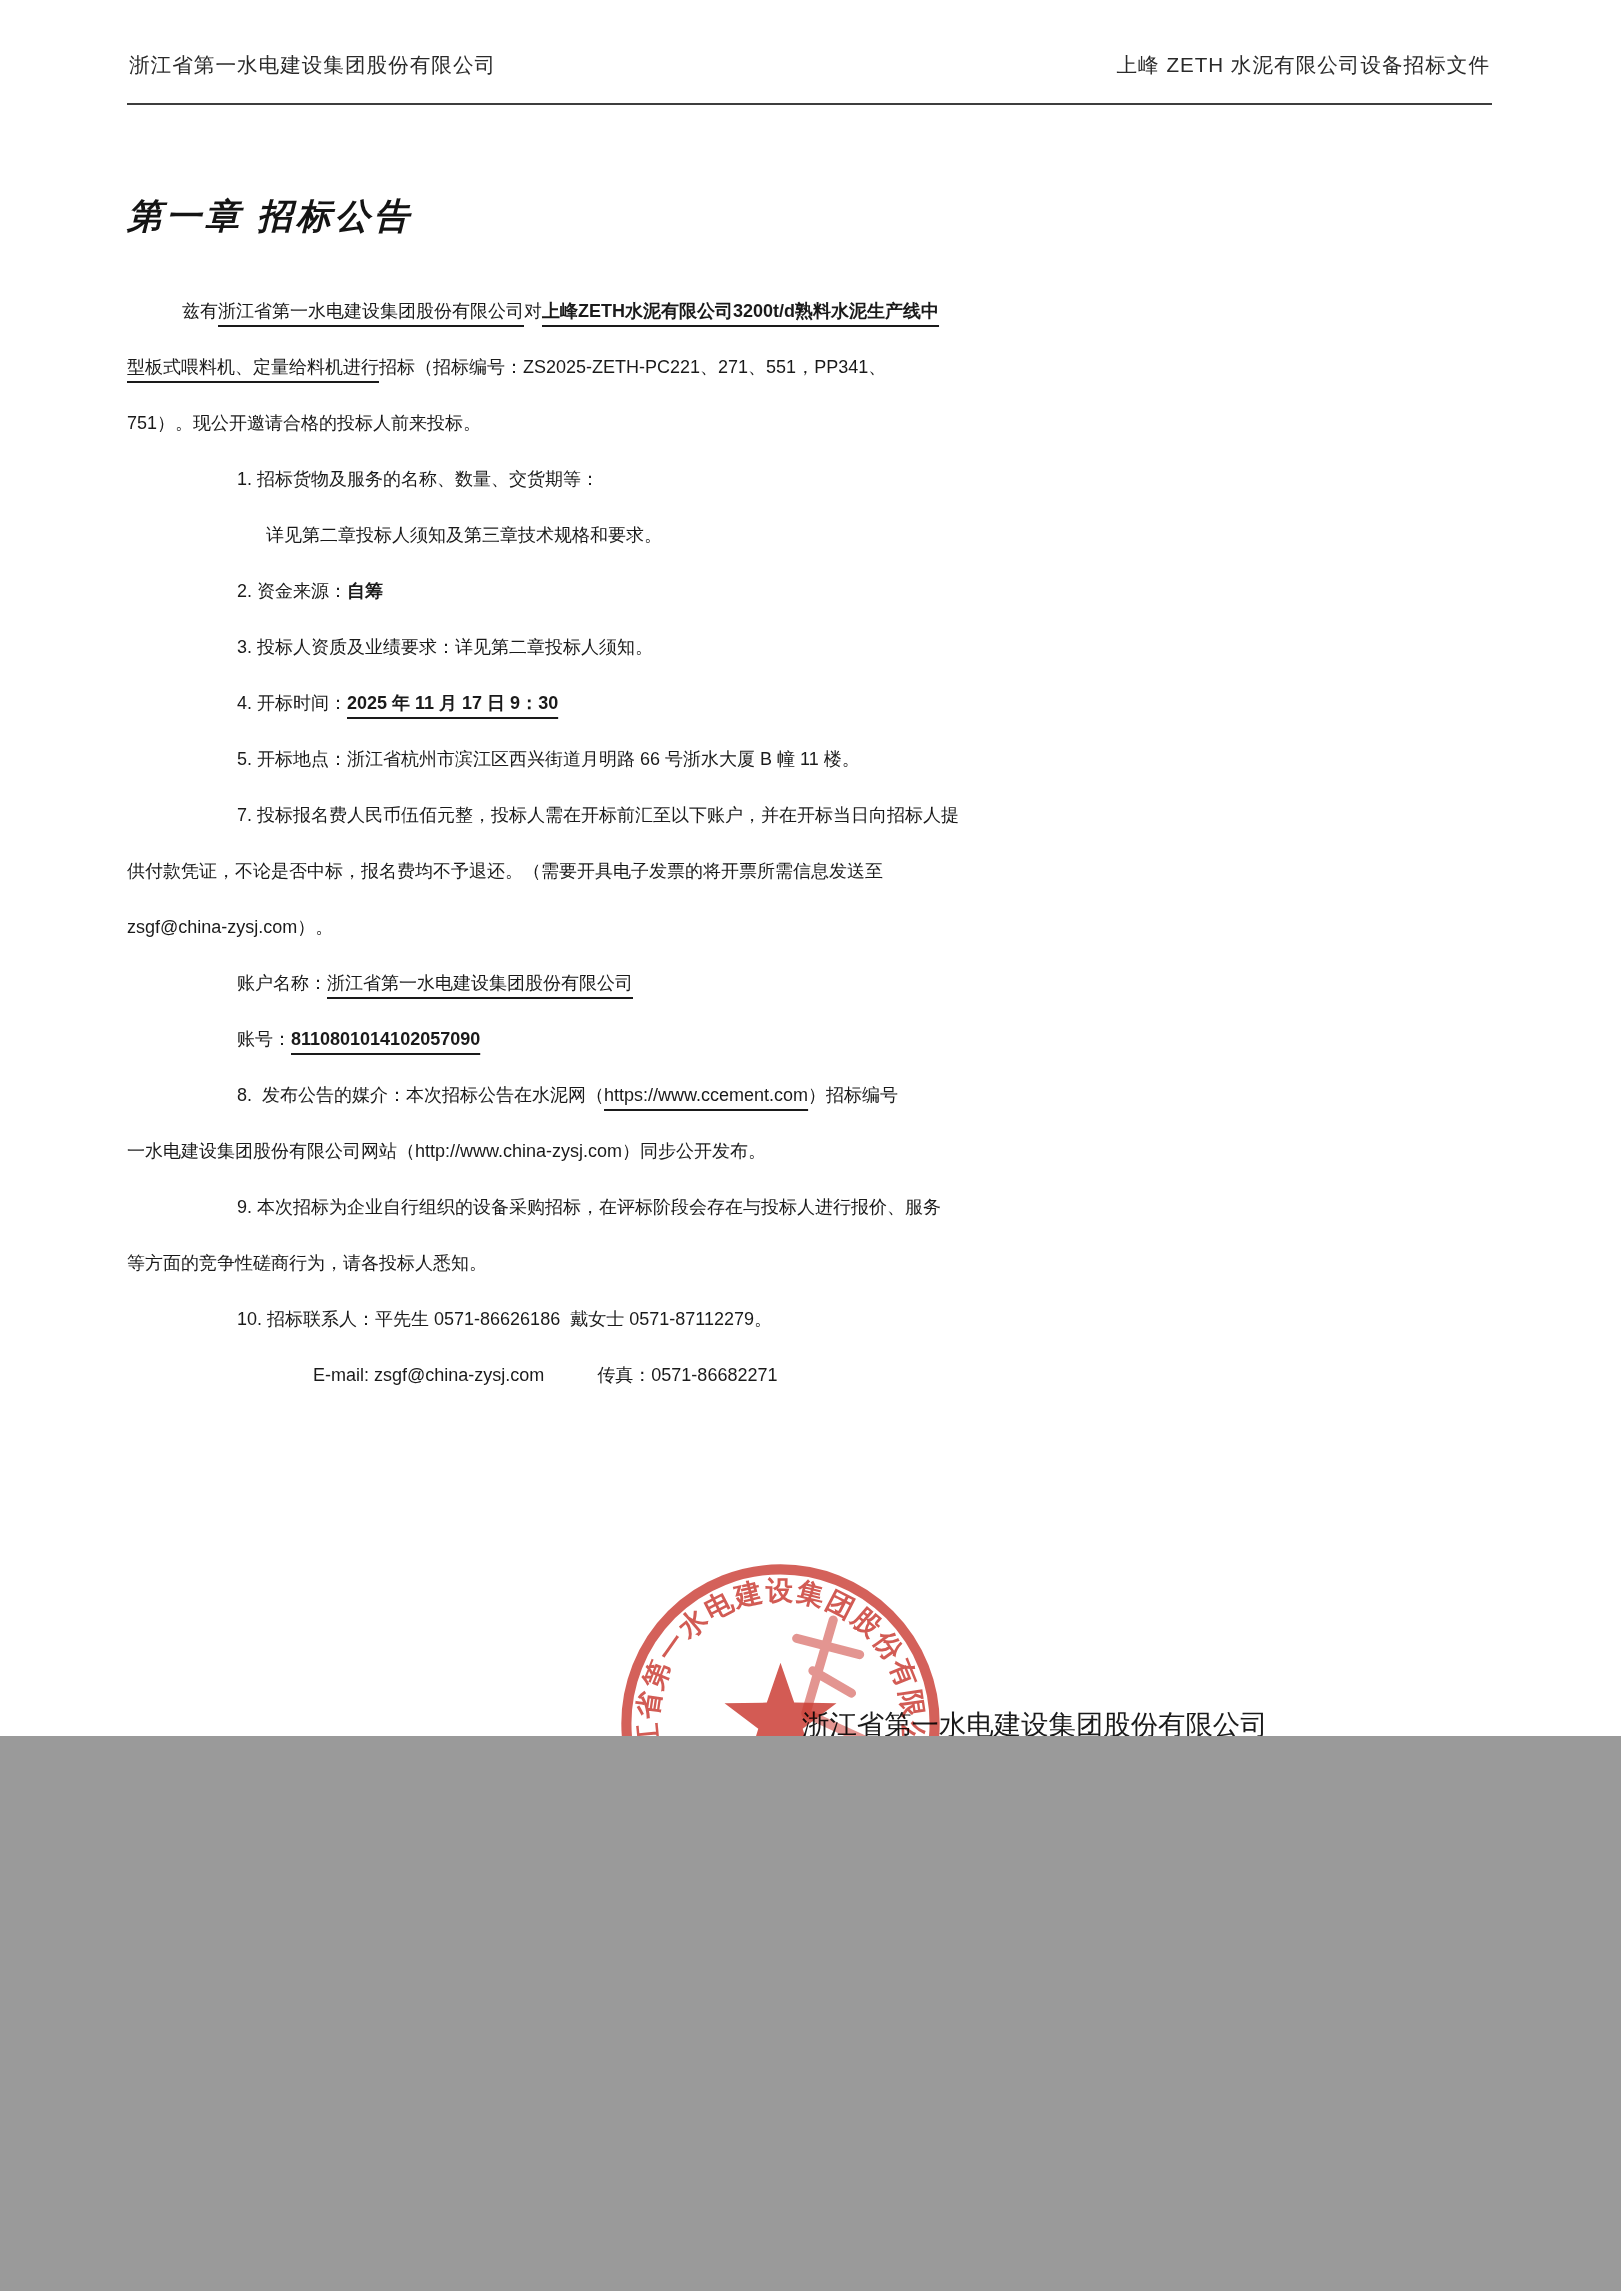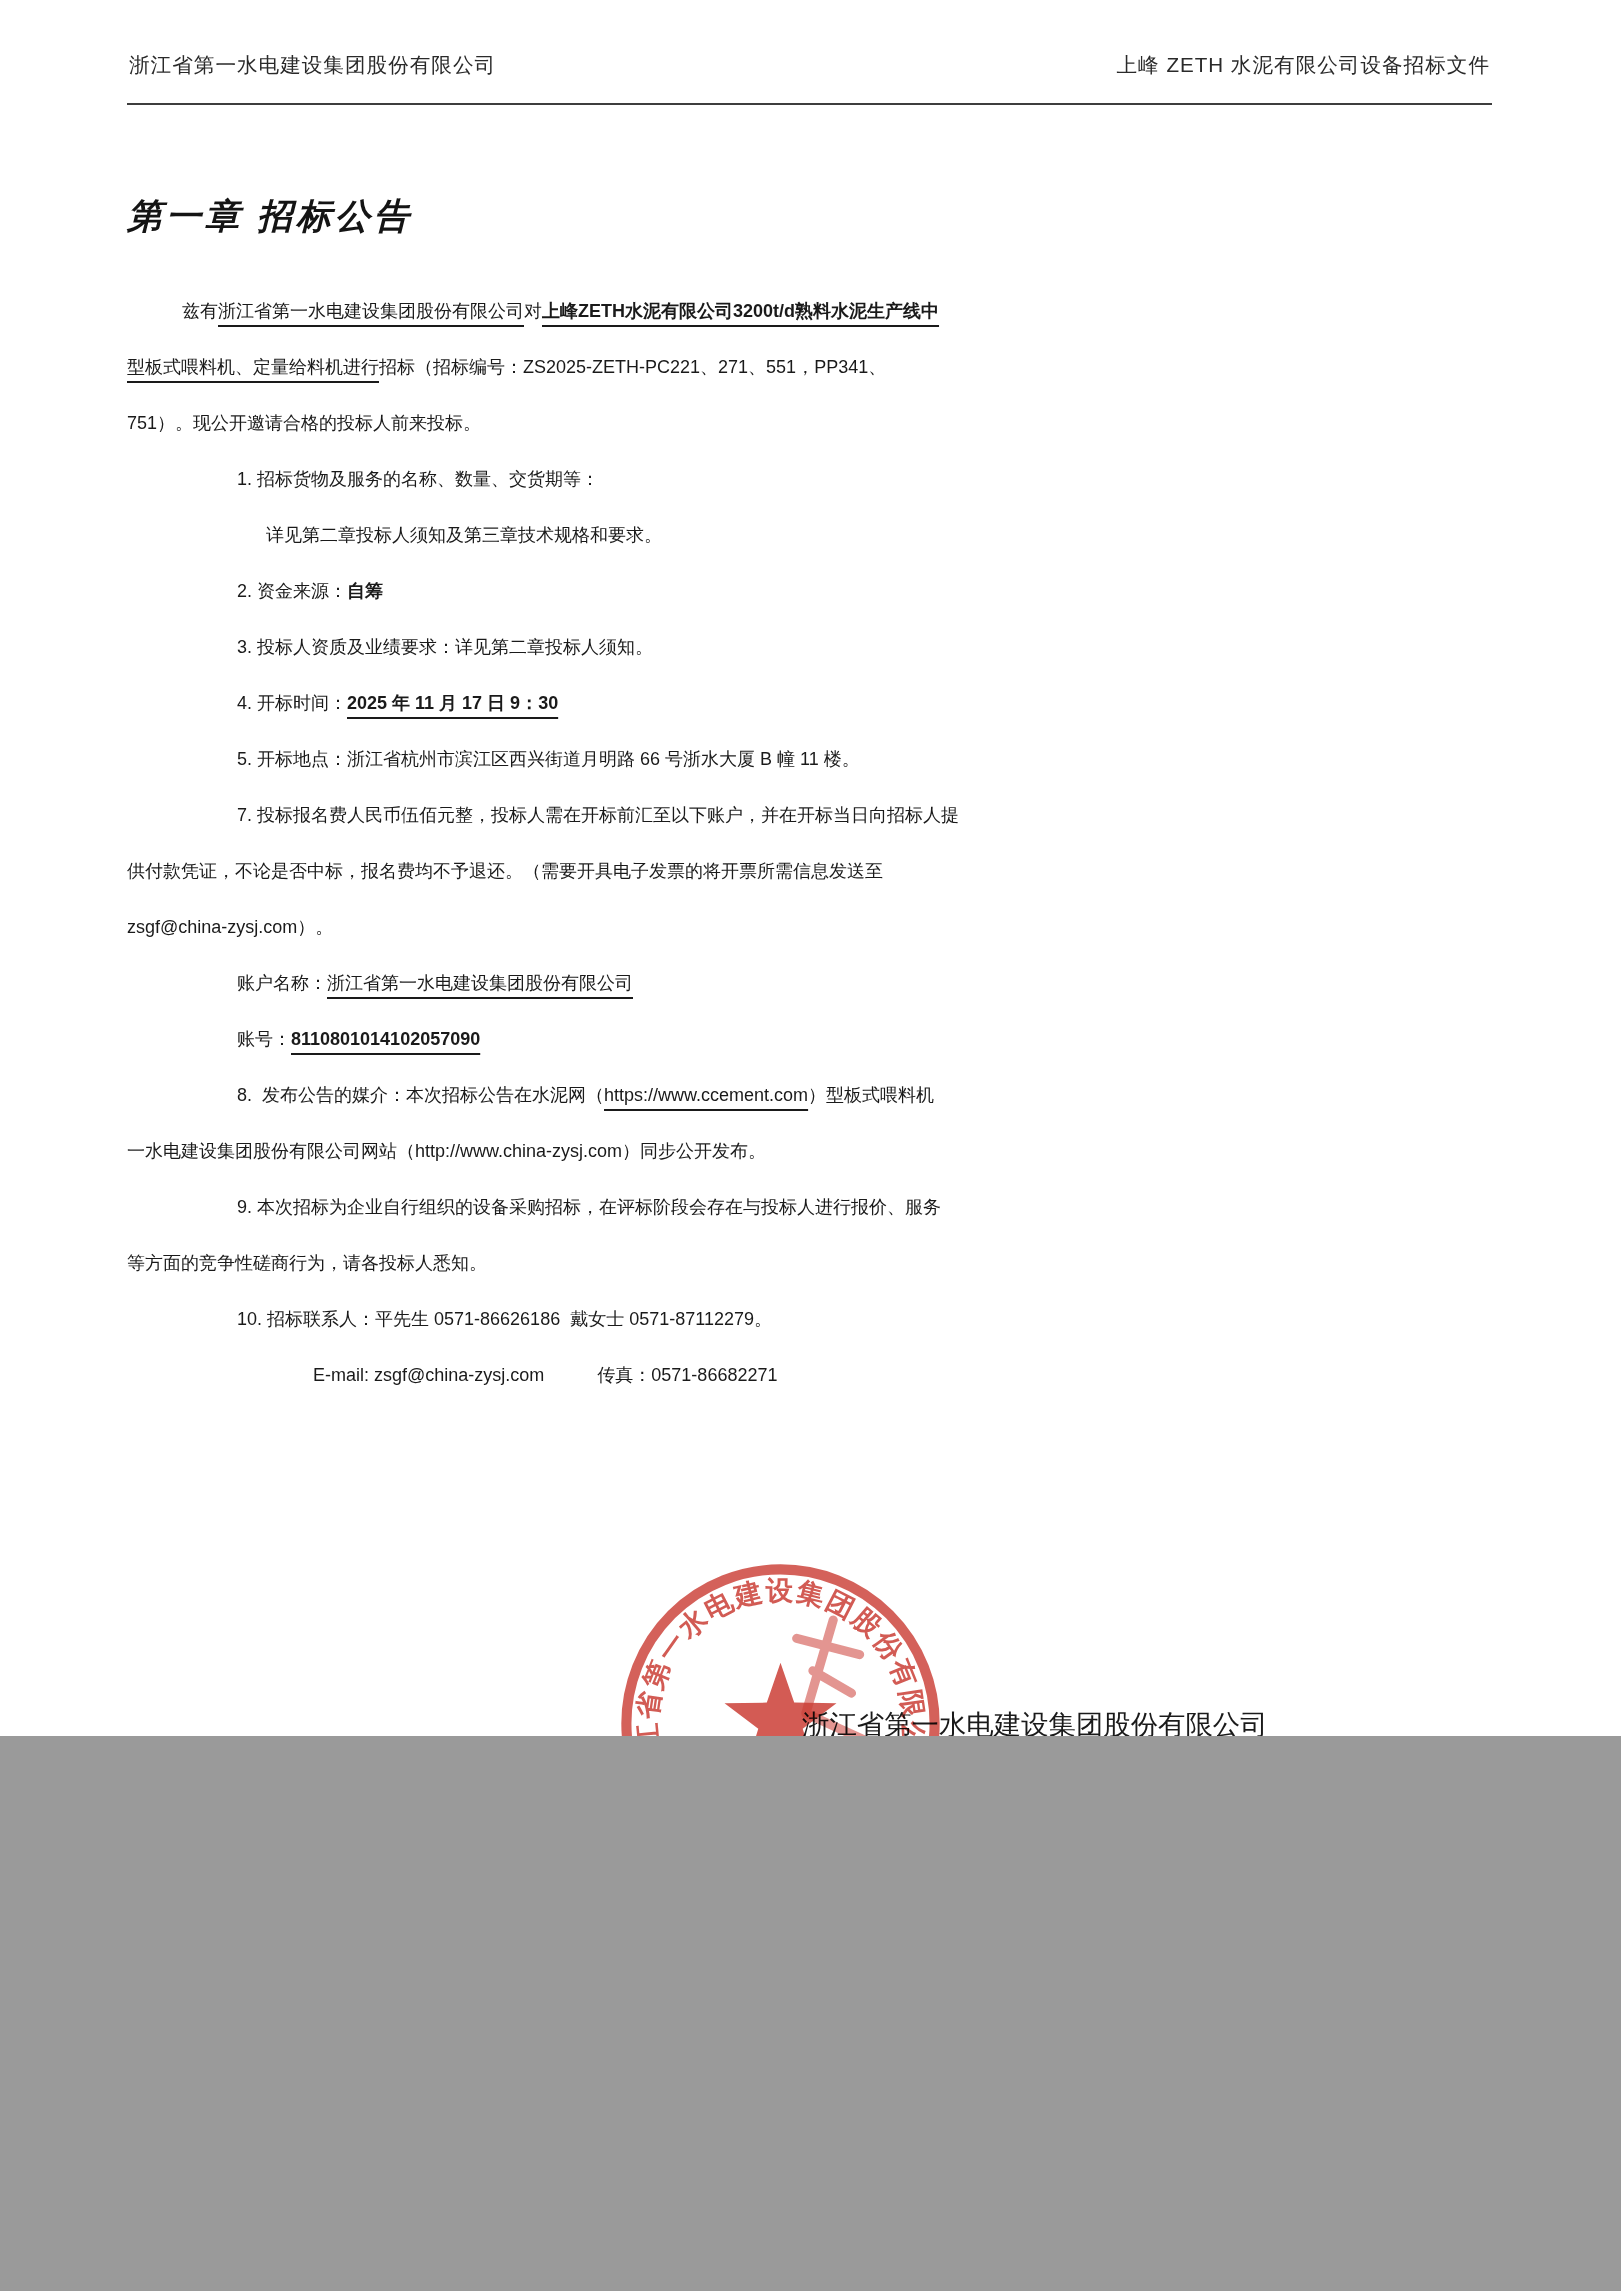--- a/index.html
+++ b/index.html
@@ -88,21 +88,21 @@
         <div class="para p-body"><span>兹有</span><span class="u">浙江省第一水电建设集团股份有限公司</span><span>对</span><span class="u b">上峰ZETH水泥有限公司3200t/d熟料水泥生产线中</span><br><span class="u">型板式喂料机、定量给料机进行</span><span>招标（招标编号：ZS2025-ZETH-PC221、271、551，PP341、</span><br><span>751）。现公开邀请合格的投标人前来投标。</span></div>
         <div class="para p-item"><span>1. 招标货物及服务的名称、数量、交货期等：</span></div>
         <div class="para p-sub"><span>详见第二章投标人须知及第三章技术规格和要求。</span></div>
         <div class="para p-item"><span>2. 资金来源：</span><span class="b">自筹</span></div>
         <div class="para p-item"><span>3. 投标人资质及业绩要求：详见第二章投标人须知。</span></div>
         <div class="para p-item"><span>4. 开标时间：</span><span class="u b">2025 年 11 月 17 日 9：30</span></div>
         <div class="para p-item"><span>5. 开标地点：浙江省杭州市滨江区西兴街道月明路 66 号浙水大厦 B 幢 11 楼。</span></div>
         <div class="para p-item"><span>7. 投标报名费人民币伍佰元整，投标人需在开标前汇至以下账户，并在开标当日向招标人提</span><br><span>供付款凭证，不论是否中标，报名费均不予退还。（需要开具电子发票的将开票所需信息发送至</span><br><span>zsgf@china-zysj.com）。</span></div>
         <div class="para p-item"><span>账户名称：</span><span class="u">浙江省第一水电建设集团股份有限公司</span></div>
         <div class="para p-item"><span>账号：</span><span class="u b">8110801014102057090</span></div>
-        <div class="para p-item"><span>8.&nbsp; 发布公告的媒介：本次招标公告在水泥网（</span><span class="u">https://www.ccement.com</span><span>）型板式喂料机</span><br><span>一水电建设集团股份有限公司网站（http://www.china-zysj.com）同步公开发布。</span></div>
+        <div class="para p-item"><span>8.&nbsp; 发布公告的媒介：本次招标公告在水泥网（</span><span class="u">https://www.ccement.com</span><span>）招标编号</span><br><span>一水电建设集团股份有限公司网站（http://www.china-zysj.com）同步公开发布。</span></div>
         <div class="para p-item"><span>9. 本次招标为企业自行组织的设备采购招标，在评标阶段会存在与投标人进行报价、服务</span><br><span>等方面的竞争性磋商行为，请各投标人悉知。</span></div>
         <div class="para p-item"><span>10. 招标联系人：平先生 0571-86626186&nbsp; 戴女士 0571-87112279。</span></div>
         <div class="para p-email"><span>E-mail: zsgf@china-zysj.com</span><span class="gap-left">传真：0571-86682271</span></div>
       </div>
   </div>
 
   <div class="sig-company">浙江省第一水电建设集团股份有限公司</div>
   <div class="sig-date">2025 年 11 月 7 日</div>
 
   <svg class="seal" viewBox="0 0 360 360" aria-hidden="true">

